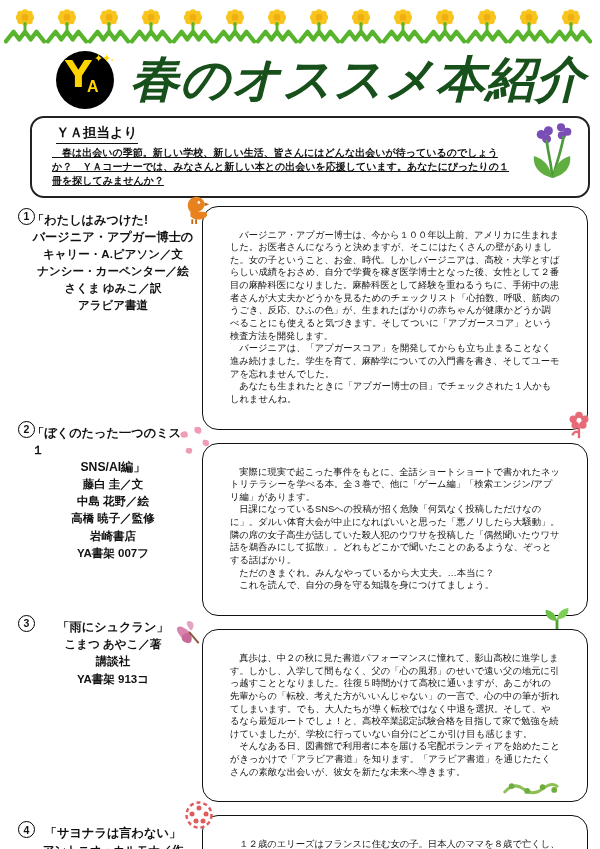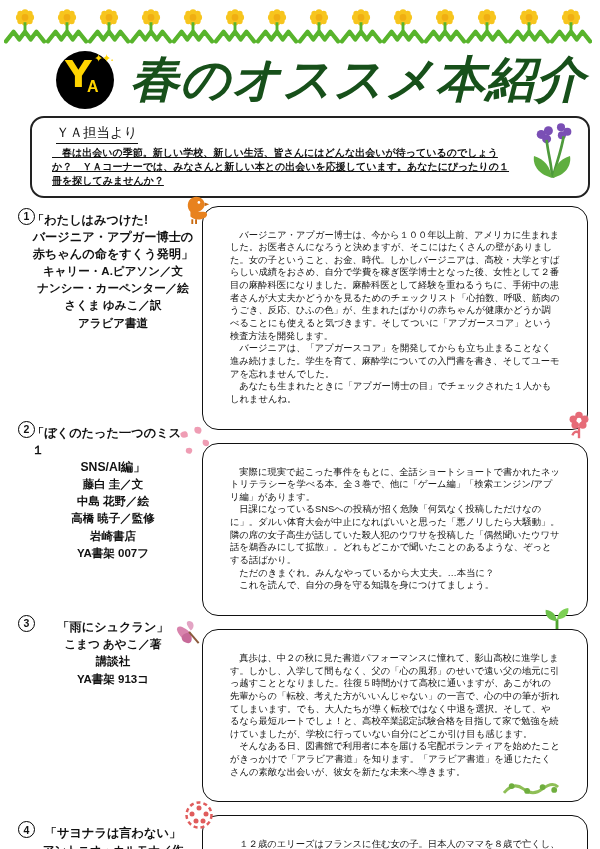--- a/index.html
+++ b/index.html
@@ -12,21 +12,21 @@
   .header{display:flex;align-items:center;gap:16px;margin:2px 0 2px 56px;height:64px;}
   .logo{position:relative;width:58px;height:58px;background:#000;border-radius:50%;flex:none;}
   .logo-y{position:absolute;left:9px;top:2px;color:#ffd400;font-size:37px;font-weight:bold;font-family:"DejaVu Sans",sans-serif;}
   .logo-a{position:absolute;left:31px;top:27px;color:#ffd400;font-size:16px;font-weight:bold;}
   .logo-stars{position:absolute;right:1px;top:1px;color:#ffd400;font-size:11px;letter-spacing:-1px;}
   .title{margin:0;font-size:49px;font-weight:bold;font-style:italic;color:#17501a;letter-spacing:1px;
          font-family:"DejaVu Sans",sans-serif;white-space:nowrap;}
   
   .intro-box{position:relative;margin:4px 10px 8px 30px;border:2px solid #222;border-radius:14px;
              padding:5px 70px 7px 20px;}
-  .intro-heading{display:inline-block;font-weight:normal;font-size:13.5px;border-bottom:1.5px solid #111;
+  .intro-heading{display:inline-block;font-weight:bold;font-size:13.5px;border-bottom:1.5px solid #111;
                  padding-bottom:1px;margin-left:4px;}
   .intro-body{margin:2px 0 0 0;font-weight:bold;font-size:10px;line-height:1.42;text-decoration:underline;}
   .violet{position:absolute;right:8px;bottom:4px;}
   
   .books{padding:0 12px 0 16px;}
   .book{display:flex;align-items:flex-start;position:relative;margin-bottom:13px;}
   .left{width:186px;flex:none;position:relative;text-align:center;padding:6px 6px 0 14px;box-sizing:border-box;}
   .num{position:absolute;left:2px;top:2px;width:15px;height:15px;border:1.6px solid #000;border-radius:50%;
        font-size:10.5px;font-weight:bold;display:flex;align-items:center;justify-content:center;background:#fff;}
   .book-title{font-weight:bold;font-size:12.2px;line-height:1.4;}
@@ -311,21 +311,20 @@
     </svg>
   </section>
 
   <main class="books">
 
     <section class="book" id="book1">
       <div class="left">
         <span class="num">1</span>
         <div class="book-title t-left">「わたしはみつけた!</div>
         <div class="book-title">バージニア・アプガー博士の</div>
-        <div class="book-title">赤ちゃんの命をすくう発明」</div>
         <div class="credit">キャリー・A.ピアソン／文</div>
         <div class="credit">ナンシー・カーペンター／絵</div>
         <div class="credit">さくま ゆみこ／訳</div>
         <div class="credit">アラビア書道</div>
       </div>
       <div class="desc-box">
         <p class="desc">　バージニア・アプガー博士は、今から１００年以上前、アメリカに生まれました。お医者さんになろうと決めますが、そこにはたくさんの壁がありました。女の子ということ、お金、時代。しかしバージニアは、高校・大学とすばらしい成績をおさめ、自分で学費を稼ぎ医学博士となった後、女性として２番目の麻酔科医になりました。麻酔科医として経験を重ねるうちに、手術中の患者さんが大丈夫かどうかを見るためのチェックリスト「心拍数、呼吸、筋肉のうごき、反応、ひふの色」が、生まれたばかりの赤ちゃんが健康かどうか調べることにも使えると気づきます。そしてついに「アプガースコア」という検査方法を開発します。
 　バージニアは、「アプガースコア」を開発してからも立ち止まることなく進み続けました。学生を育て、麻酔学についての入門書を書き、そしてユーモアを忘れませんでした。
 　あなたも生まれたときに「アプガー博士の目」でチェックされた１人かもしれませんね。</p>
       </div>

